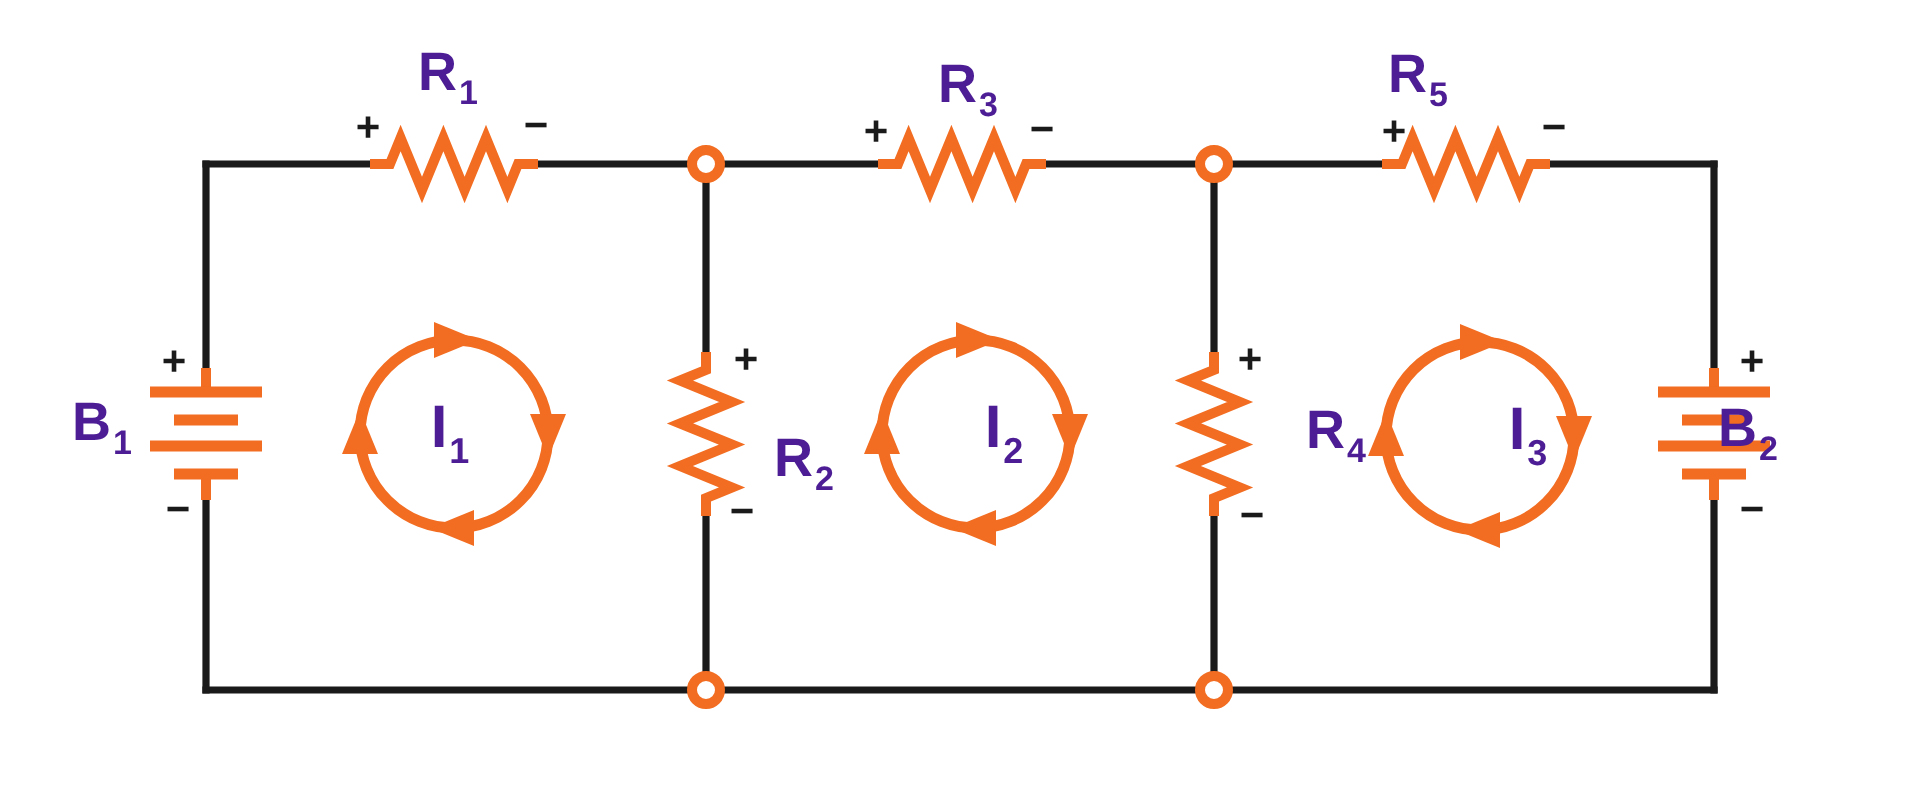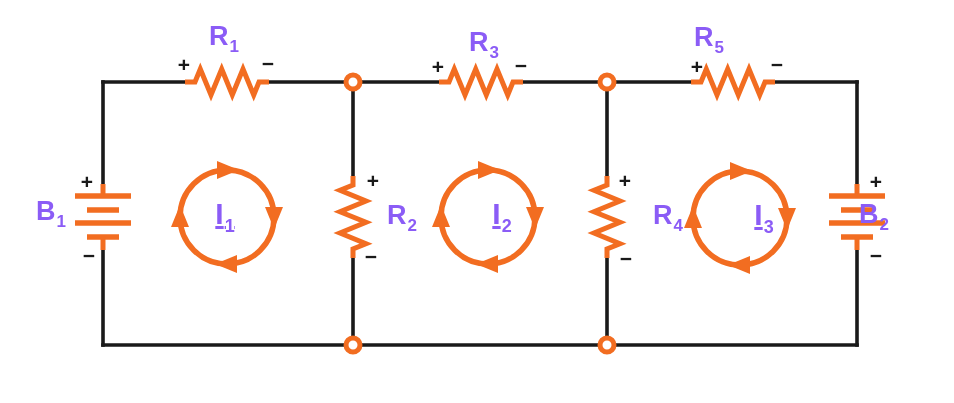--- a/index.html
+++ b/index.html
@@ -3,26 +3,26 @@
 <meta charset="utf-8">
 <style>
   html,body{margin:0;padding:0;background:#ffffff;}
   #stage{
     position:relative;width:954px;height:403px;background:#ffffff;overflow:hidden;
     font-family:"Liberation Sans",sans-serif;
   }
   #circuit-svg{position:absolute;left:0;top:0;}
   .lbl{
     position:absolute;transform:translate(-50%,-50%);
-    font-weight:bold;color:#8b5cf6;white-space:nowrap;line-height:1;
+    font-weight:bold;color:#4c1d95;white-space:nowrap;line-height:1;
     user-select:none;
   }
   .comp{font-size:27px;}
   .comp sub{font-size:17px;vertical-align:-7px;margin-left:1px;}
-  .mesh{font-size:30px;text-decoration:underline;}
+  .mesh{font-size:30px;}
   .mesh sub{font-size:18px;vertical-align:-8px;margin-left:1px;}
   .sign{
     position:absolute;transform:translate(-50%,-50%);
     font-weight:bold;font-size:21px;color:#1a1a1a;line-height:1;user-select:none;
   }
 </style>
 </head>
 <body>
 
 <div id="stage">
@@ -112,21 +112,21 @@
       <circle cx="607" cy="82" r="7"></circle>
       <circle cx="353" cy="345" r="7"></circle>
       <circle cx="607" cy="345" r="7"></circle>
     </g>
   </svg>
 
   <div class="lbl comp" style="left:51px;top:214px"><span>B</span><sub>1</sub></div>
   <div class="lbl comp" style="left:874px;top:217px"><span>B</span><sub>2</sub></div>
 
   <div class="lbl comp" style="left:224px;top:39px"><span>R</span><sub>1</sub></div>
-  <div class="lbl comp" style="left:402px;top:218px"><span>R</span><sub>2</sub></div>
+  <div class="lbl comp" style="left:402px;top:232px"><span>R</span><sub>2</sub></div>
   <div class="lbl comp" style="left:484px;top:45px"><span>R</span><sub>3</sub></div>
   <div class="lbl comp" style="left:668px;top:218px"><span>R</span><sub>4</sub></div>
   <div class="lbl comp" style="left:709px;top:40px"><span>R</span><sub>5</sub></div>
 
   <div class="lbl mesh" style="left:225px;top:217px"><span>I</span><sub>1</sub></div>
   <div class="lbl mesh" style="left:502px;top:217px"><span>I</span><sub>2</sub></div>
   <div class="lbl mesh" style="left:764px;top:218px"><span>I</span><sub>3</sub></div>
 
   <div class="sign" style="left:87px;top:181px">+</div>
   <div class="sign" style="left:89px;top:255px">−</div>

